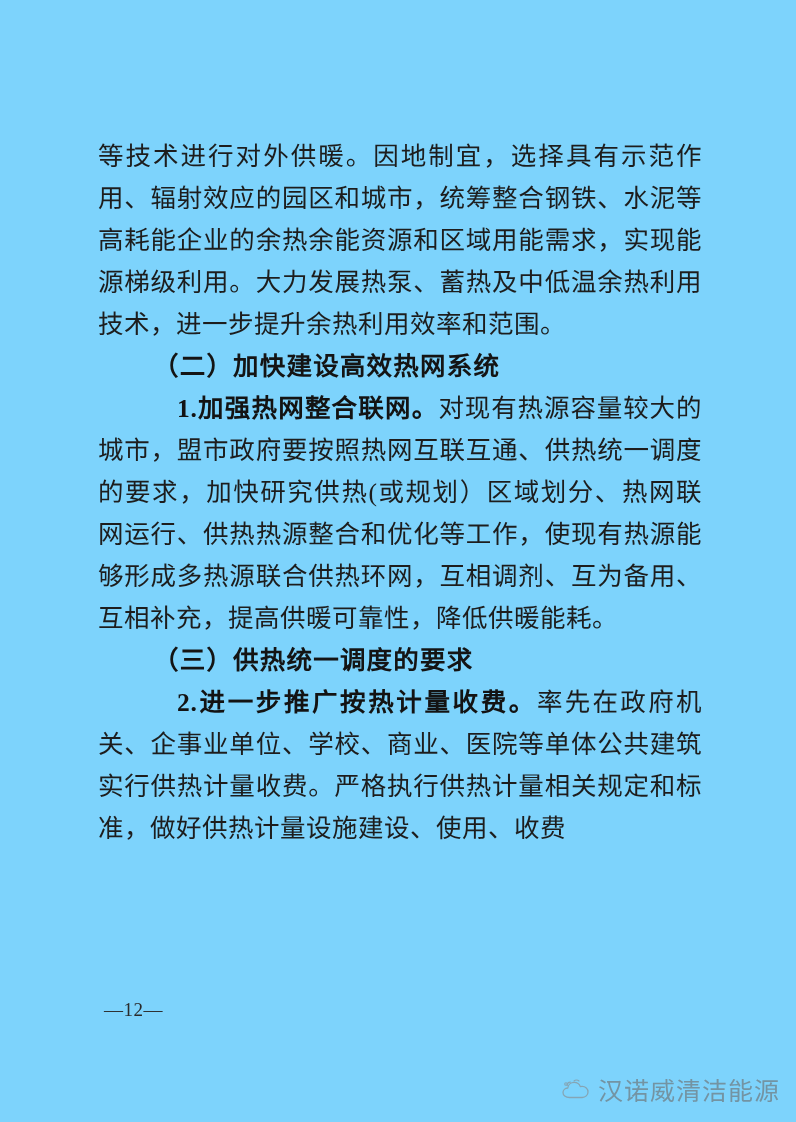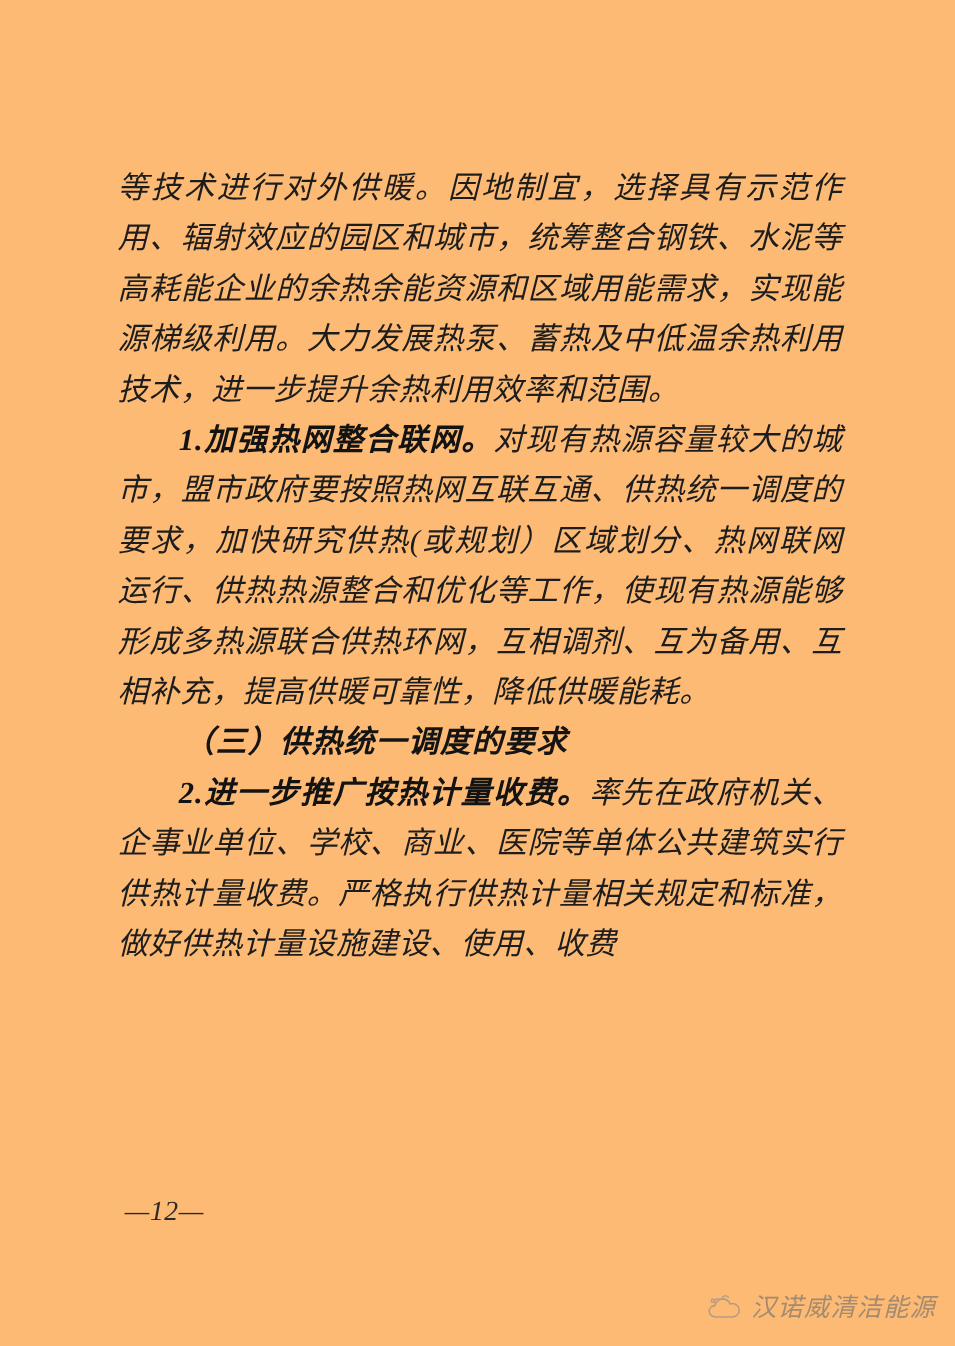--- a/index.html
+++ b/index.html
@@ -11,24 +11,23 @@
   body {
     font-family: "Liberation Serif", "DejaVu Serif", serif;
     color: #1a1a1a;
   }
 
   .page {
     position: relative;
     width: 796px;
     height: 1122px;
     margin: 0 auto;
-    background: #fdba74;
+    background: #7dd3fc;
     overflow: hidden;
     box-sizing: border-box;
-    font-style: italic;
   }
 
   
   .content {
     position: absolute;
     left: 98px;
     top: 136px;
     width: 604px;
   }
 
@@ -58,28 +57,29 @@
     text-indent: 55px;
     color: #141414;
     font-family: "Liberation Serif", "DejaVu Serif", serif;
   }
 
   
   .lead {
     font-weight: 700;
     letter-spacing: 0.8px;
     color: #131313;
+    margin-left: 28px;
   }
 
   
   .page-number {
     position: absolute;
     left: 104px;
     top: 995px;
-    font-size: 23px;
+    font-size: 19px;
     line-height: 30px;
     letter-spacing: 0.5px;
     color: #2a2a2a;
     font-family: "Liberation Serif", "DejaVu Serif", serif;
     white-space: nowrap;
   }
 
   
   .watermark {
     position: absolute;
@@ -92,21 +92,21 @@
     filter: grayscale(100%);
   }
   .watermark-icon {
     width: 30px;
     height: 26px;
     position: relative;
     flex: 0 0 auto;
   }
   .watermark-icon svg { display: block; }
   .watermark-text {
-    font-size: 21px;
+    font-size: 25px;
     line-height: 26px;
     letter-spacing: 1px;
     color: #6e6e6e;
     font-family: "Liberation Sans", "DejaVu Sans", sans-serif;
     font-weight: 400;
     white-space: nowrap;
     text-align: right;
   }
 
   
@@ -122,20 +122,21 @@
 <body>
 
 <div class="page">
 
   <div class="paper-tint"></div>
 
   <div class="content">
 
     <p class="para"><span>等技术进行对外供暖。因地制宜，选择具有示范作用、辐射效应的园区和城市，统筹整合钢铁、水泥等高耗能企业的余热余能资源和区域用能需求，实现能源梯级利用。大力发展热泵、蓄热及中低温余热利用技术，进一步提升余热利用效率和范围。</span></p>
 
+    <h2 class="heading">（二）加快建设高效热网系统</h2>
 
     <p class="para indent"><span class="lead">1.加强热网整合联网。</span><span>对现有热源容量较大的城市，盟市政府要按照热网互联互通、供热统一调度的要求，加快研究供热(或规划）区域划分、热网联网运行、供热热源整合和优化等工作，使现有热源能够形成多热源联合供热环网，互相调剂、互为备用、互相补充，提高供暖可靠性，降低供暖能耗。</span></p>
 
 
     <h2 class="heading">（三）供热统一调度的要求</h2>
 
     <p class="para indent"><span class="lead">2.进一步推广按热计量收费。</span><span>率先在政府机关、企事业单位、学校、商业、医院等单体公共建筑实行供热计量收费。严格执行供热计量相关规定和标准，做好供热计量设施建设、使用、收费</span></p>
 
   </div>
 

